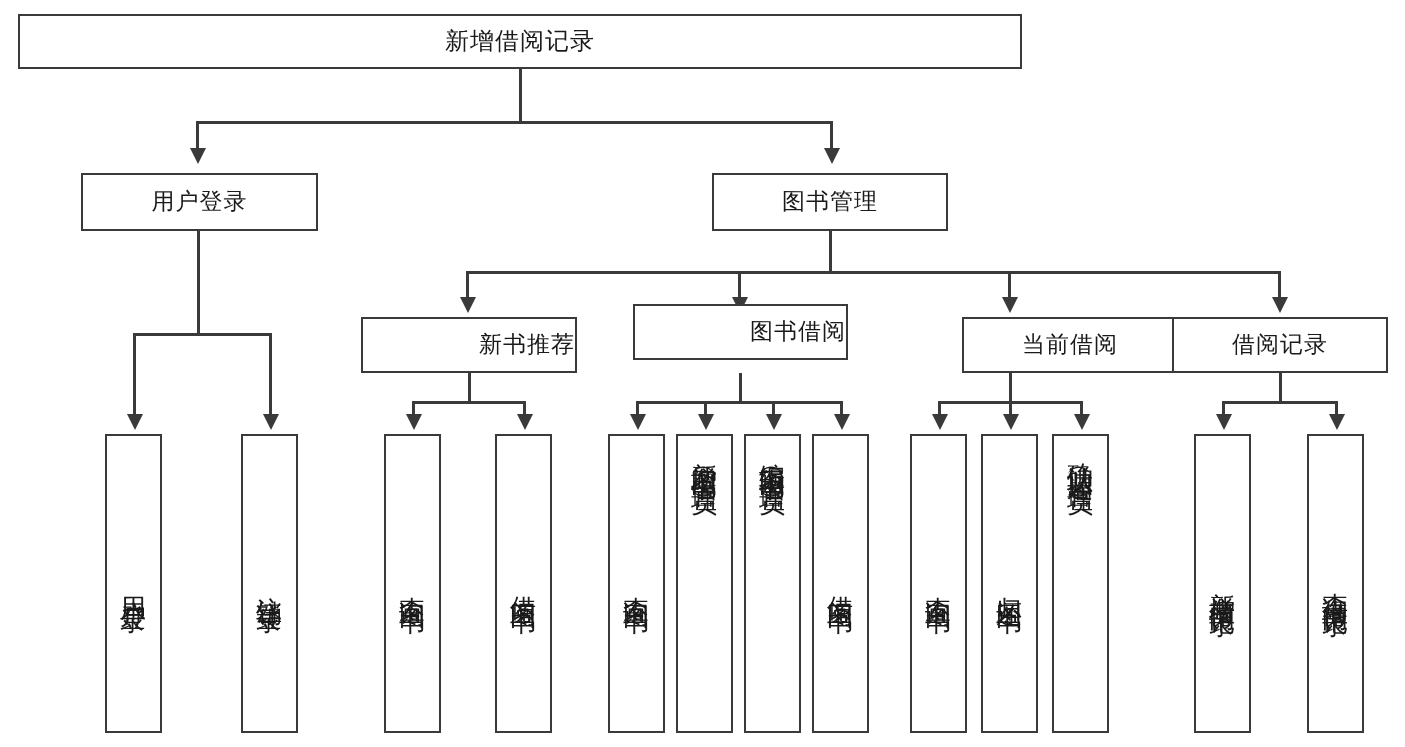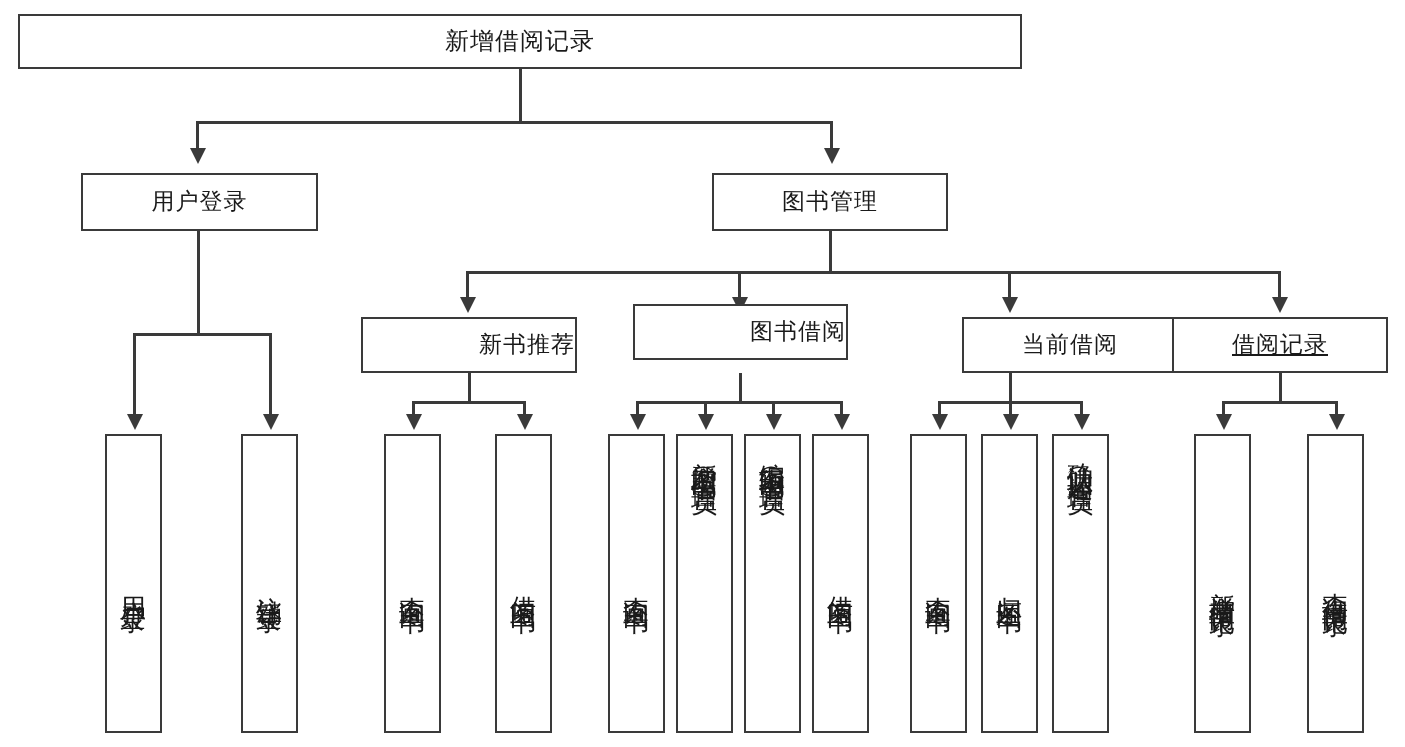--- a/index.html
+++ b/index.html
@@ -122,21 +122,21 @@
 
   <div class="node h-node" style="left:361px; top:317px; width:216px; height:56px;justify-content:flex-end;">
     <span class="lbl">新书推荐</span>
   </div>
   <div class="node h-node" style="left:633px; top:304px; width:215px; height:56px;justify-content:flex-end;">
     <span class="lbl">图书借阅</span>
   </div>
   <div class="node h-node" style="left:952px; top:317px; width:216px; height:56px;margin-left:10px;">
     <span class="lbl">当前借阅</span>
   </div>
-  <div class="node h-node" style="left:1172px; top:317px; width:216px; height:56px;text-decoration:underline;">
+  <div class="node h-node" style="left:1172px; top:317px; width:216px; height:56px;">
     <span class="lbl">借阅记录</span>
   </div>
 
   <div class="vline" style="left:468px; top:373px; height:30px;"></div>
   <div class="hline" style="left:412px; top:401px; width:114px;"></div>
   <div class="vline" style="left:412px; top:401px; height:16px;"></div>
   <div class="arrow" style="left:406px; top:414px;"></div>
   <div class="vline" style="left:523px; top:401px; height:16px;"></div>
   <div class="arrow" style="left:517px; top:414px;"></div>
 

